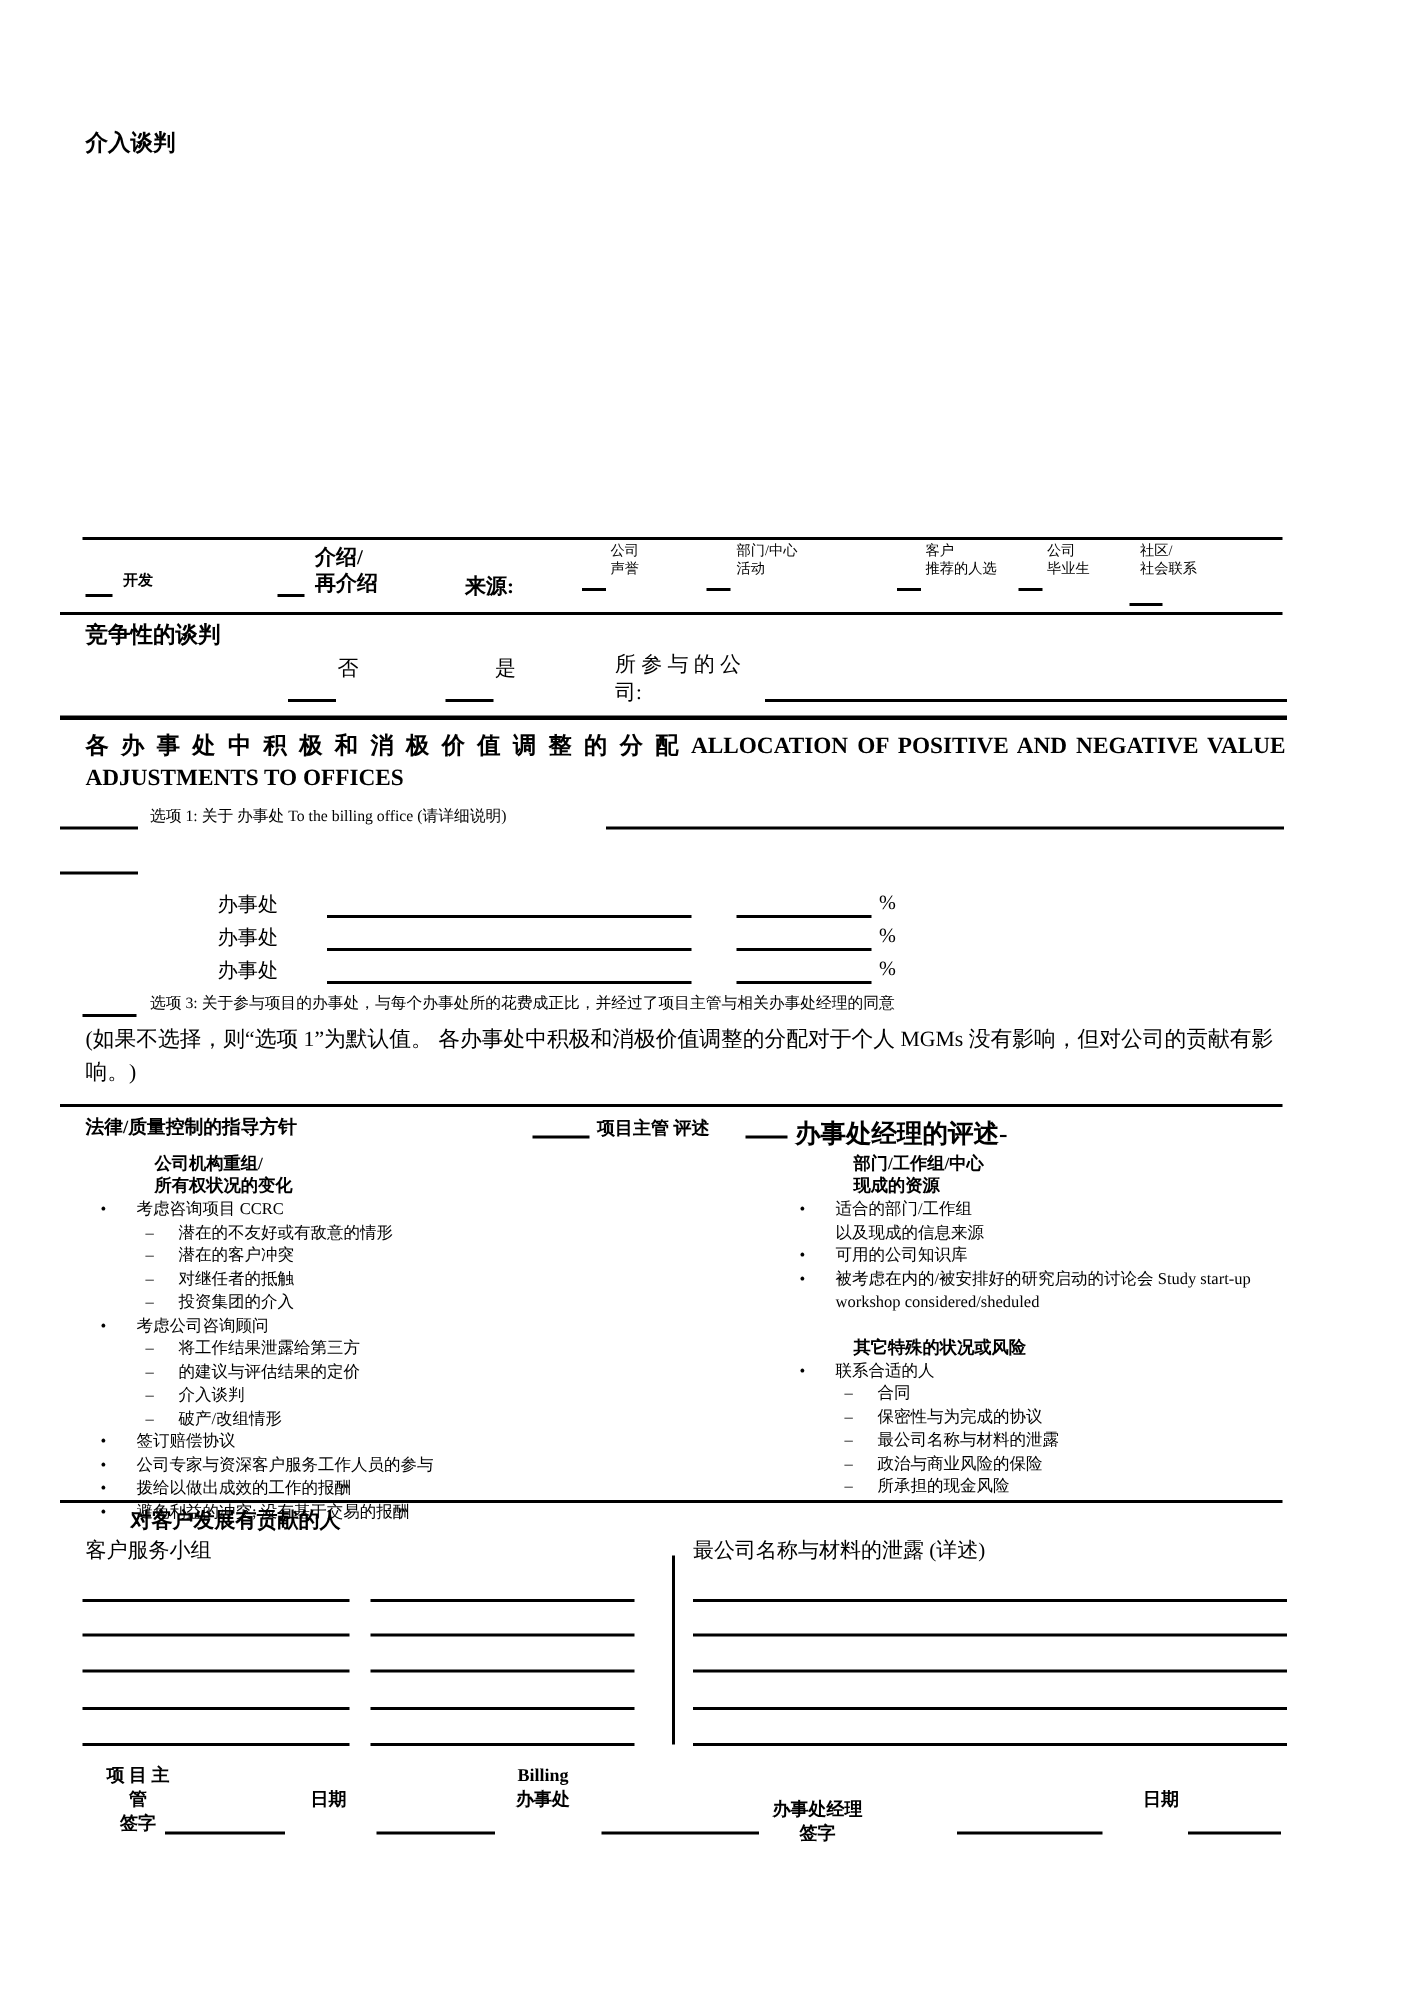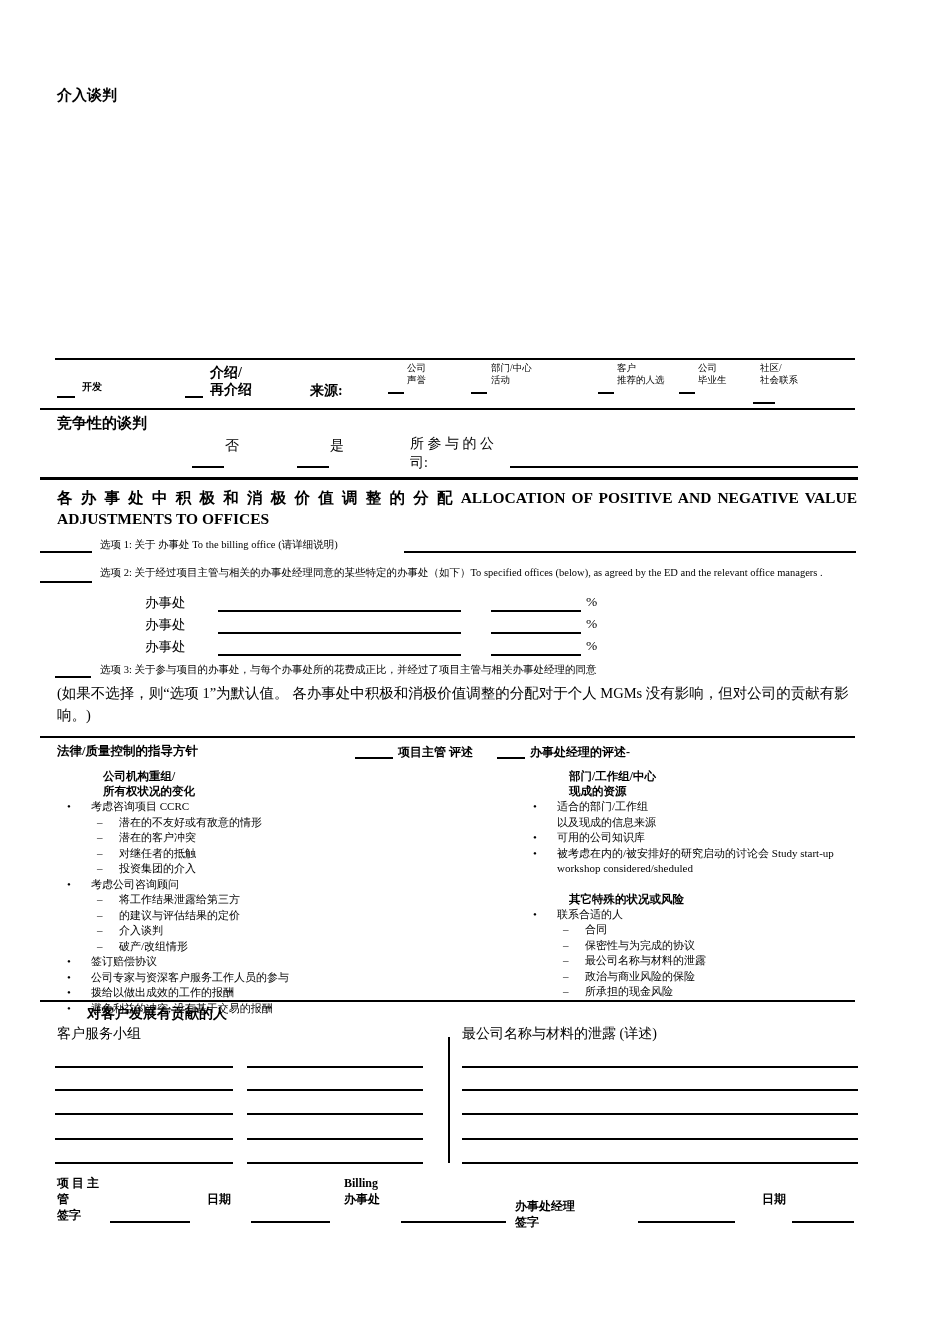--- a/index.html
+++ b/index.html
@@ -10,21 +10,21 @@
   .hr{position:absolute;background:#000;}
   .blank{position:absolute;background:#000;height:2px;}
   .src-lbl{font-size:9.5px;line-height:12px;}
   .small{font-size:10.5px;line-height:14px;}
   .li{position:relative;padding-left:34px;font-size:11px;line-height:15.5px;}
   .li .mk{position:absolute;left:10px;top:0;}
   .li2{padding-left:62px;}
   .li2 .mk{left:40px;}
   .prewrap{white-space:pre-line;}
   .colhead{font-size:11.5px;line-height:15px;font-weight:bold;margin-left:46px;}
-  .sig{font-size:12px;line-height:16px;font-weight:bold;}
+  .sig{font-size:12px;line-height:16px;font-weight:bold;text-align:center;}
 </style>
 </head>
 <body>
 
 <div id="page">
 
   <div class="abs b" style="left:57px;top:86px;font-size:15px;">介入谈判</div>
 
   <div class="hr" style="left:55px;top:358px;width:800px;height:1.5px;"></div>
 
@@ -84,21 +84,20 @@
 
   <div class="hr" style="left:40px;top:477px;width:818px;height:3px;"></div>
 
   <div class="abs b" style="left:57px;top:487px;width:800px;font-size:15.5px;line-height:21px;text-align:justify;">各 办 事 处 中 积 极 和 消 极 价 值 调 整 的 分 配 ALLOCATION OF POSITIVE AND NEGATIVE VALUE ADJUSTMENTS TO OFFICES</div>
 
   <div class="blank" style="left:40px;top:551px;width:52px;"></div>
   <div class="abs small" style="left:100px;top:538px;">选项 1:  关于   办事处 To the billing office (请详细说明)</div>
   <div class="blank" style="left:404px;top:551px;width:452px;"></div>
 
   <div class="blank" style="left:40px;top:581px;width:52px;"></div>
-  <div class="abs small" style="left:100px;top:566px;width:760px;">选项 2:  关于经过项目主管与相关的办事处经理同意的某些特定的办事处（如下）To specified offices (below), as agreed by the ED and the relevant office managers .</div>
 
   <div class="abs" style="left:145px;top:594px;font-size:13.5px;">办事处</div>
   <div class="blank" style="left:218px;top:610px;width:243px;"></div>
   <div class="blank" style="left:491px;top:610px;width:90px;"></div>
   <div class="abs" style="left:586px;top:594px;font-size:13.5px;">%</div>
 
   <div class="abs" style="left:145px;top:616px;font-size:13.5px;">办事处</div>
   <div class="blank" style="left:218px;top:632px;width:243px;"></div>
   <div class="blank" style="left:491px;top:632px;width:90px;"></div>
   <div class="abs" style="left:586px;top:616px;font-size:13.5px;">%</div>
@@ -112,21 +111,21 @@
   <div class="abs small" style="left:100px;top:663px;width:770px;">选项 3:  关于参与项目的办事处，与每个办事处所的花费成正比，并经过了项目主管与相关办事处经理的同意</div>
 
   <div class="abs" style="left:57px;top:682px;width:805px;font-size:14.5px;line-height:22px;">(如果不选择，则“选项 1”为默认值。  各办事处中积极和消极价值调整的分配对于个人 MGMs 没有影响，但对公司的贡献有影响。)</div>
 
   <div class="hr" style="left:40px;top:736px;width:815px;height:2px;"></div>
 
   <div class="abs b" style="left:57px;top:743px;font-size:12.5px;">法律/质量控制的指导方针</div>
   <div class="blank" style="left:355px;top:757px;width:38px;"></div>
   <div class="abs b" style="left:398px;top:744px;font-size:12px;">项目主管 评述</div>
   <div class="blank" style="left:497px;top:757px;width:28px;"></div>
-  <div class="abs b" style="left:530px;top:744px;font-size:12px;">办事处经理的评述-</div>
+  <div class="abs b" style="left:530px;top:744px;font-size:17px;">办事处经理的评述-</div>
 
   <div class="abs" style="left:57px;top:769px;width:430px;">
     <div class="colhead">公司机构重组/</div>
     <div class="colhead">所有权状况的变化</div>
     <div class="li li1"><span class="mk">•</span><span class="tx">考虑咨询项目 CCRC</span></div>
     <div class="li li2"><span class="mk">–</span><span class="tx">潜在的不友好或有敌意的情形</span></div>
     <div class="li li2"><span class="mk">–</span><span class="tx">潜在的客户冲突</span></div>
     <div class="li li2"><span class="mk">–</span><span class="tx">对继任者的抵触</span></div>
     <div class="li li2"><span class="mk">–</span><span class="tx">投资集团的介入</span></div>
     <div class="li li1"><span class="mk">•</span><span class="tx">考虑公司咨询顾问</span></div>

